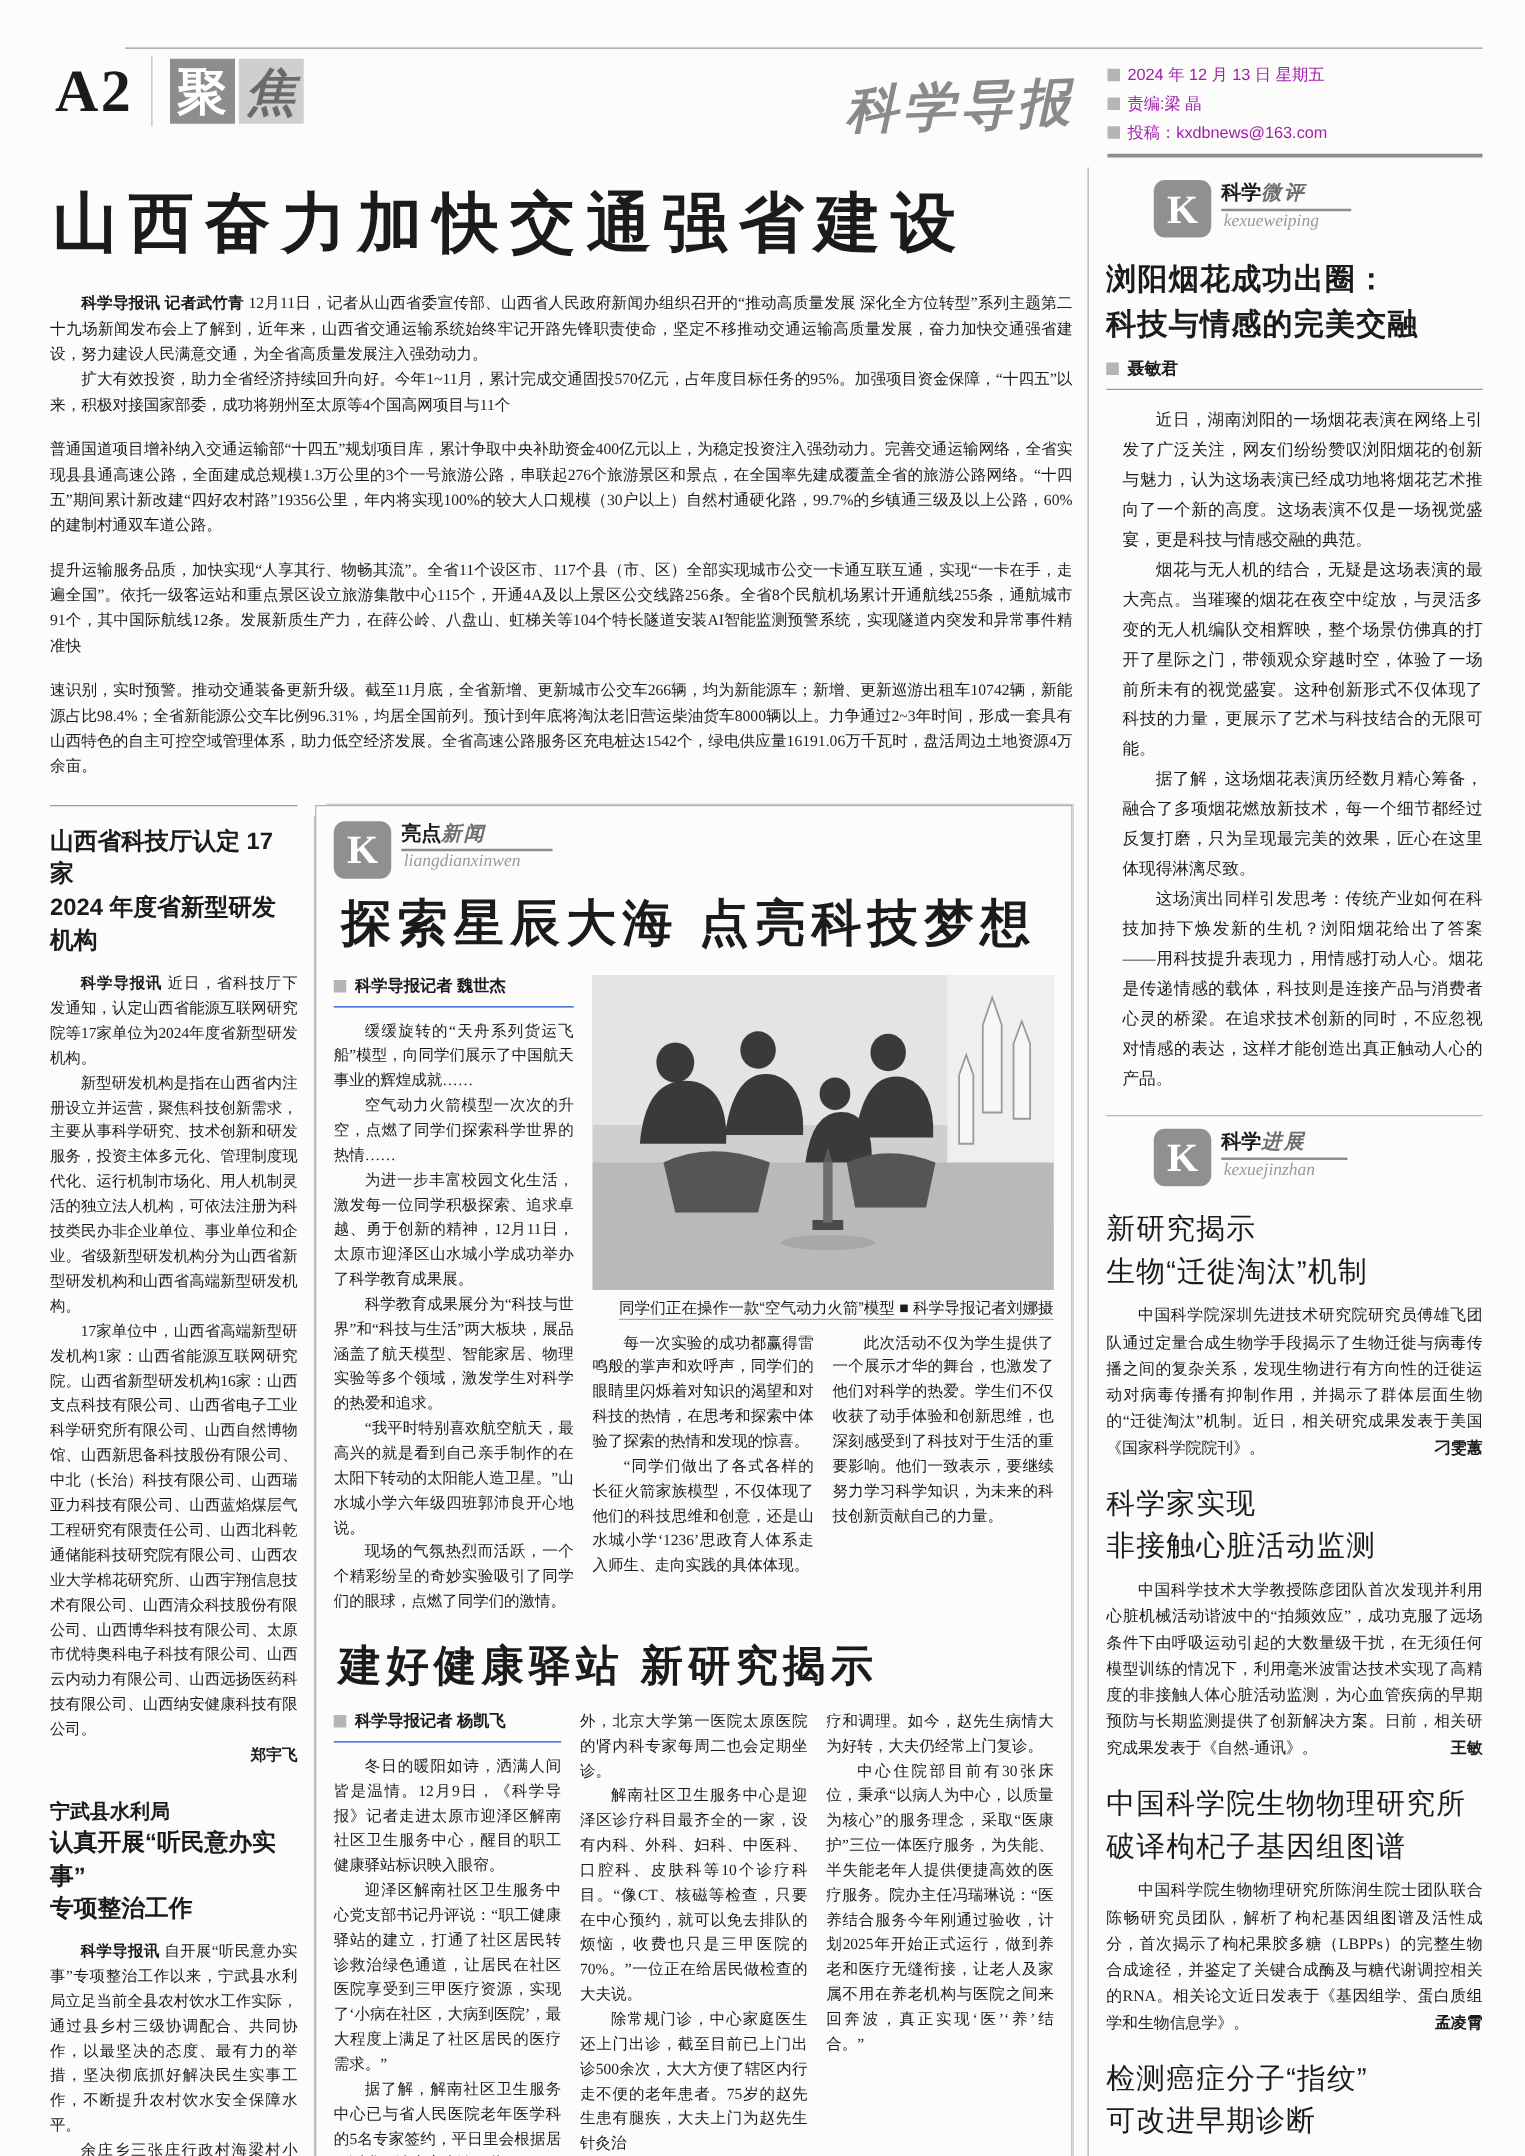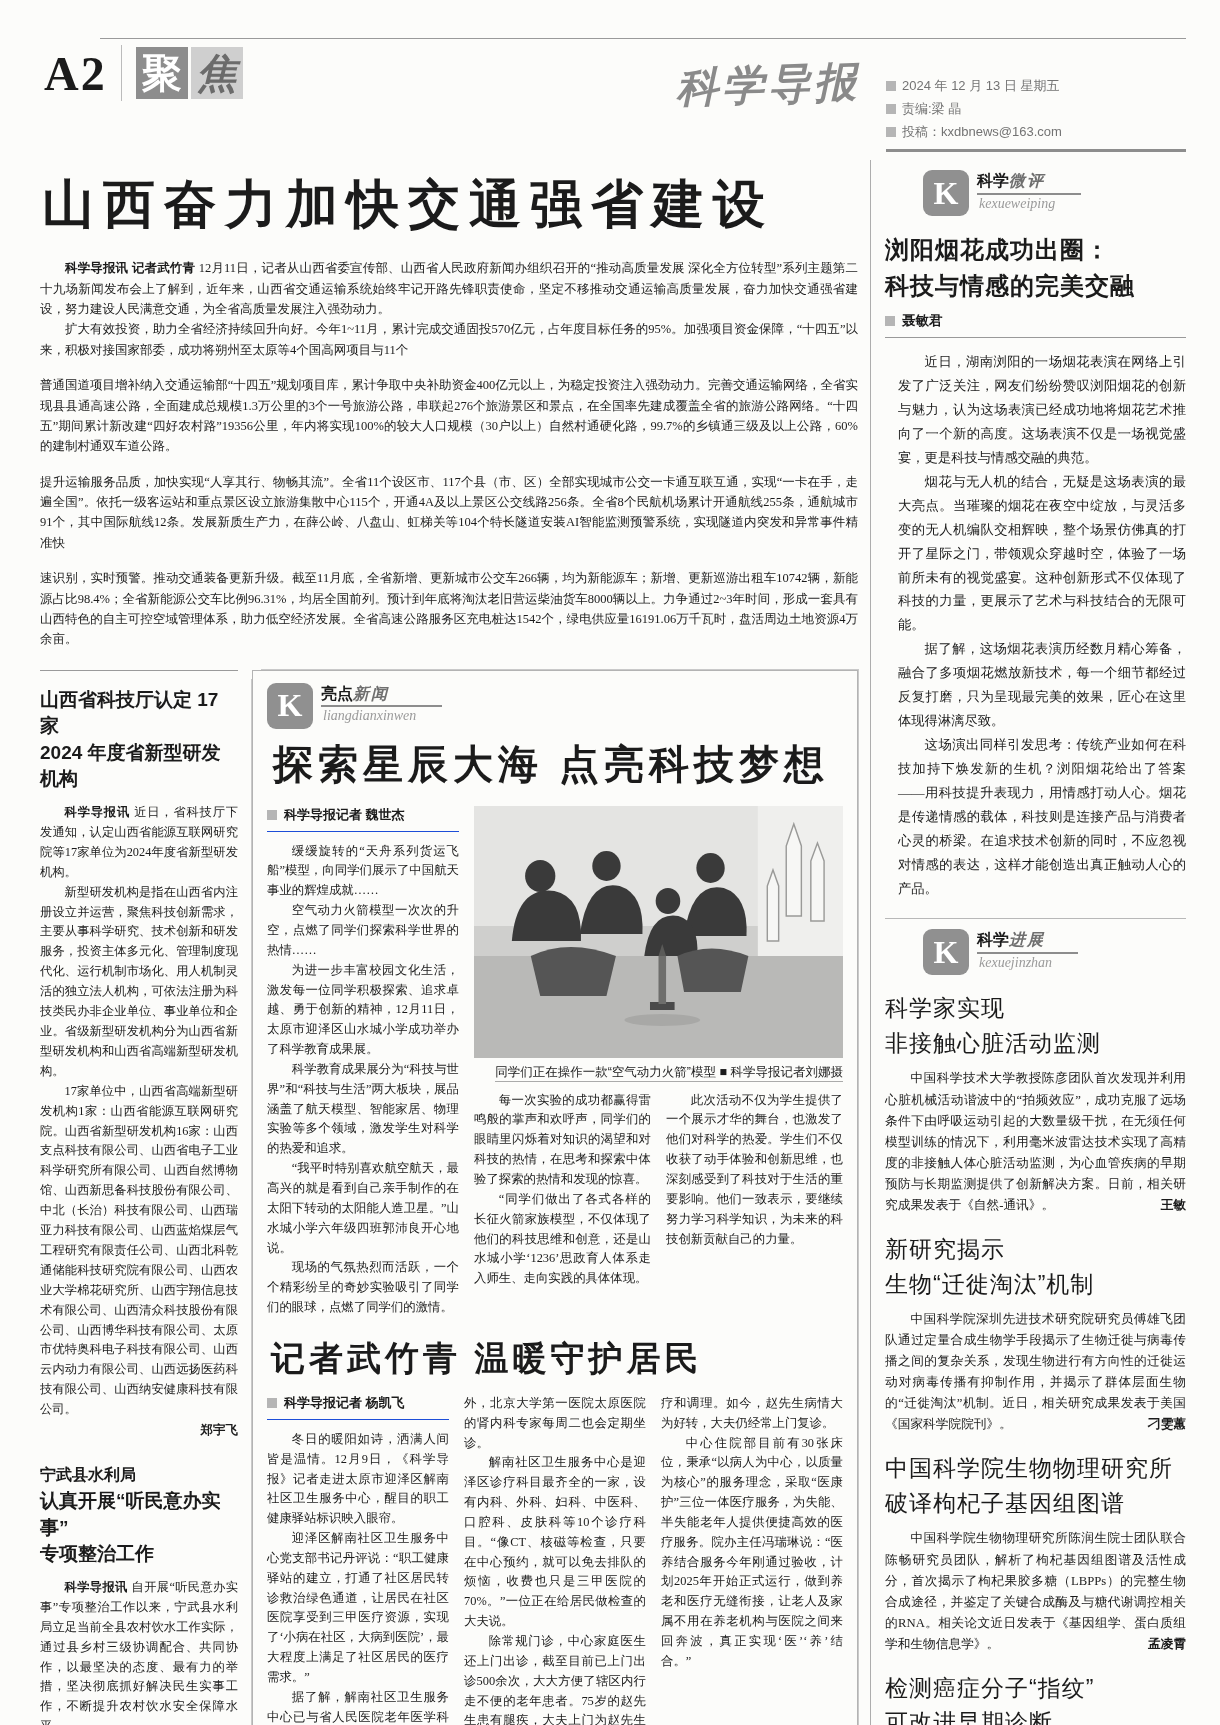--- a/index.html
+++ b/index.html
@@ -16,21 +16,21 @@
   .edition { font-size:48px; font-weight:bold; letter-spacing:2px; }
   .hdiv { width:1px; height:56px; background:#bbb; }
   .focus { display:flex; gap:3px; }
   .focus .fb { width:52px; height:52px; display:flex; align-items:center; justify-content:center;
                font-family:"Liberation Sans",sans-serif; font-weight:bold; font-size:40px; }
   .fb1 { background:#8d8d8d; color:#fff; }
   .fb2 { background:#cfcfcf; color:#6b6b6b; font-style:italic; font-family:"Liberation Serif",serif; }
   .hright { display:flex; align-items:flex-start; gap:26px; padding-top:4px; }
   .masthead { font-style:italic; font-weight:bold; font-size:42px; color:#8a8a8a;
               font-family:"Liberation Serif",serif; letter-spacing:4px; transform:rotate(-2deg); margin-top:8px; }
-  .pubinfo { font-size:13px; line-height:1.75; color:#737373; border-bottom:3px solid #8d8d8d; padding-bottom:6px; min-width:300px;margin-top:26px; }
+  .pubinfo { font-size:13px; line-height:1.75; color:#a21caf; border-bottom:3px solid #8d8d8d; padding-bottom:6px; min-width:300px; }
   .pubinfo .row { display:flex; align-items:center; gap:6px; }
   .sq { width:10px; height:10px; background:#b5b5b5; display:inline-block; flex:0 0 auto; }
 
   
   .content { display:flex; margin-top:4px; }
   .left-main { width:818px; flex:0 0 auto; }
   .sidebar { flex:1; border-left:1px solid #adadad; margin-left:12px; padding-left:14px; }
 
   
   .main-title { font-family:"Liberation Sans",sans-serif; font-weight:bold; font-size:52px;
@@ -252,21 +252,21 @@
                     </div>
                     <div class="uc">
                       <p>此次活动不仅为学生提供了一个展示才华的舞台，也激发了他们对科学的热爱。学生们不仅收获了动手体验和创新思维，也深刻感受到了科技对于生活的重要影响。他们一致表示，要继续努力学习科学知识，为未来的科技创新贡献自己的力量。</p>
                     </div>
                   </div>
                 </div>
               </div>
             </div>
 
             <div class="art2">
-              <div class="hl-title2">记者武竹青  温暖守护居民</div>
+              <div class="hl-title2">建好健康驿站  新研究揭示</div>
               <div class="art2cols">
                 <div class="c">
                   <div class="byline">
                       <span class="sq"></span>
                       <span>科学导报记者 杨凯飞</span>
                     </div>
                   <p>冬日的暖阳如诗，洒满人间皆是温情。12月9日，《科学导报》记者走进太原市迎泽区解南社区卫生服务中心，醒目的职工健康驿站标识映入眼帘。</p>
                   <p>迎泽区解南社区卫生服务中心党支部书记丹评说：“职工健康驿站的建立，打通了社区居民转诊救治绿色通道，让居民在社区医院享受到三甲医疗资源，实现了‘小病在社区，大病到医院’，最大程度上满足了社区居民的医疗需求。”</p>
                   <p>据了解，解南社区卫生服务中心已与省人民医院老年医学科的5名专家签约，平日里会根据居民诉求，请专家坐诊，此</p>
                 </div>
@@ -319,32 +319,32 @@
       <div class="sb-sec sec-head">
         <div class="klogo">K</div>
         <div class="sec-text">
           <div class="zh"><span class="b">科学</span><span class="script">进展</span></div>
           <div class="py">kexuejinzhan</div>
         </div>
       </div>
 
       <div class="jz-art">
         <div class="sb-art-title jz-title">
+            <div>新研究揭示</div>
+            <div>生物“迁徙淘汰”机制</div>
+          </div>
+        <p class="bd"><span>中国科学院深圳先进技术研究院研究员傅雄飞团队通过定量合成生物学手段揭示了生物迁徙与病毒传播之间的复杂关系，发现生物进行有方向性的迁徙运动对病毒传播有抑制作用，并揭示了群体层面生物的“迁徙淘汰”机制。近日，相关研究成果发表于美国《国家科学院院刊》。</span><b class="inline-sign">刁雯蕙</b></p>
+      </div>
+
+      <div class="jz-art">
+        <div class="sb-art-title jz-title">
             <div>科学家实现</div>
             <div>非接触心脏活动监测</div>
           </div>
         <p class="bd"><span>中国科学技术大学教授陈彦团队首次发现并利用心脏机械活动谐波中的“拍频效应”，成功克服了远场条件下由呼吸运动引起的大数量级干扰，在无须任何模型训练的情况下，利用毫米波雷达技术实现了高精度的非接触人体心脏活动监测，为心血管疾病的早期预防与长期监测提供了创新解决方案。日前，相关研究成果发表于《自然-通讯》。</span><b class="inline-sign">王敏</b></p>
-      </div>
-
-      <div class="jz-art">
-        <div class="sb-art-title jz-title">
-            <div>新研究揭示</div>
-            <div>生物“迁徙淘汰”机制</div>
-          </div>
-        <p class="bd"><span>中国科学院深圳先进技术研究院研究员傅雄飞团队通过定量合成生物学手段揭示了生物迁徙与病毒传播之间的复杂关系，发现生物进行有方向性的迁徙运动对病毒传播有抑制作用，并揭示了群体层面生物的“迁徙淘汰”机制。近日，相关研究成果发表于美国《国家科学院院刊》。</span><b class="inline-sign">刁雯蕙</b></p>
       </div>
 
       <div class="jz-art">
         <div class="sb-art-title jz-title">
             <div>中国科学院生物物理研究所</div>
             <div>破译枸杞子基因组图谱</div>
           </div>
         <p class="bd"><span>中国科学院生物物理研究所陈润生院士团队联合陈畅研究员团队，解析了枸杞基因组图谱及活性成分，首次揭示了枸杞果胶多糖（LBPPs）的完整生物合成途径，并鉴定了关键合成酶及与糖代谢调控相关的RNA。相关论文近日发表于《基因组学、蛋白质组学和生物信息学》。</span><b class="inline-sign">孟凌霄</b></p>
       </div>
 

